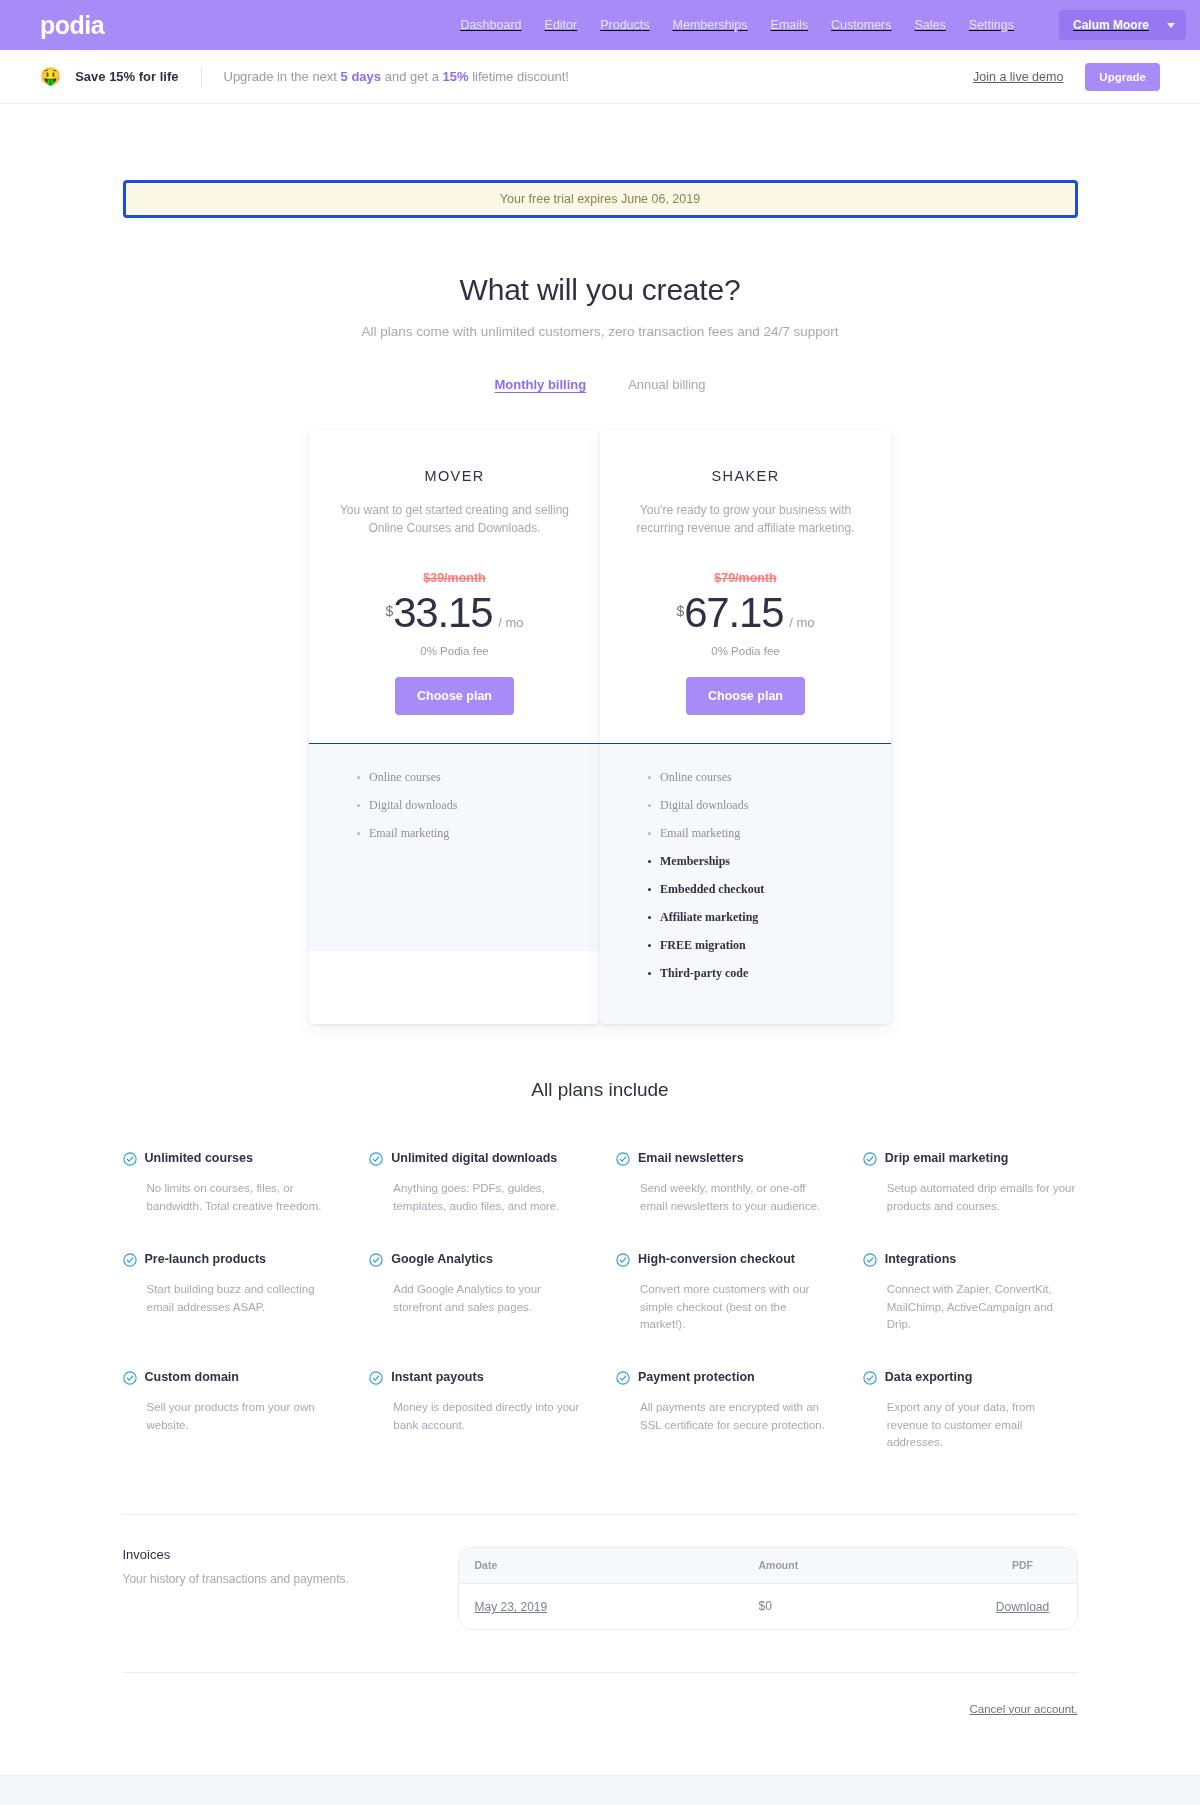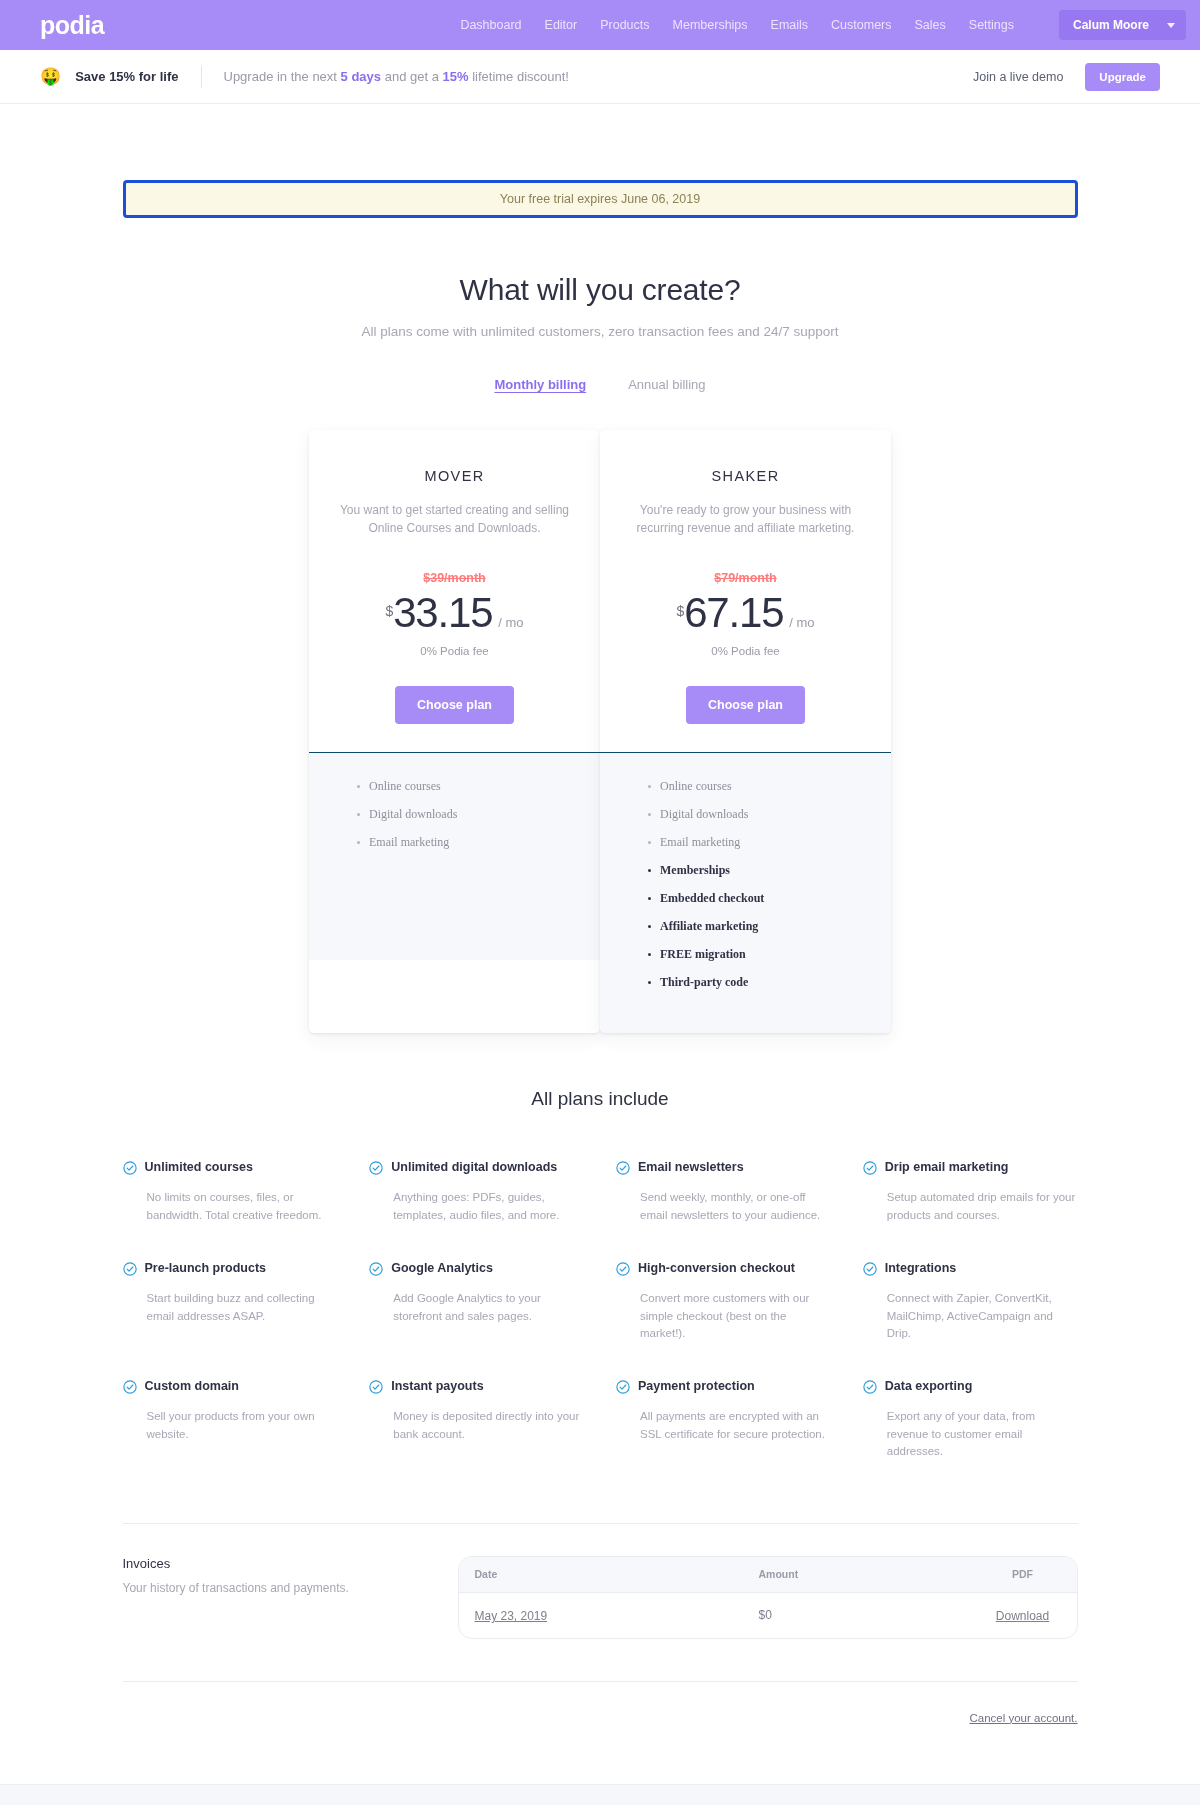--- a/index.html
+++ b/index.html
@@ -25,20 +25,21 @@
     font-weight: 700;
     color: #ffffff;
     letter-spacing: -0.5px;
     line-height: 1;
   }
   .nav-links {
     display: flex;
     align-items: center;
     gap: 23px;
     margin-left: auto;
+    text-decoration: underline;
   }
   .nav-link {
     color: #ece3ff;
     font-size: 12.5px;
     text-decoration: none;
     white-space: nowrap;
   }
   .account-btn {
     margin-left: 22px;
     background: #9878f0;
@@ -72,21 +73,21 @@
     padding: 0 40px;
   }
   .promo-emoji { font-size: 17px; line-height: 1; margin-right: 14px; }
   .promo-title { font-size: 13px; font-weight: 700; color: #2f3245; }
   .promo-sep { width: 1px; height: 22px; background: #e4e4ec; margin: 0 22px; }
   .promo-text { font-size: 13px; color: #9a9aa8; }
   .promo-text b { color: #8b6ef0; font-weight: 700; }
   .promo-right { margin-left: auto; display: flex; align-items: center; gap: 22px; }
   .demo-link {
     font-size: 12.5px; color: #5d6070;
-    cursor: pointer;
+    text-decoration: underline; cursor: pointer;
   }
   .upgrade-btn {
     background: #a78bf6; color: #fff;
     font-size: 11.5px; font-weight: 700;
     border: none; border-radius: 4px;
     padding: 8px 14px; cursor: pointer;
   }
 
   
   .page { width: 1200px; padding: 0 40px; }
@@ -157,21 +158,21 @@
   }
   .plan-price {
     margin-top: 6px;
     display: flex; align-items: baseline; justify-content: center;
   }
   .cur { font-size: 14px; color: #70727f; align-self: flex-start; margin-top: 12px; }
   .amount { font-size: 42px; color: #2f3245; letter-spacing: -1.2px; line-height: 1.05; }
   .per { font-size: 13px; color: #9a9ba6; margin-left: 6px; }
   .plan-fee { margin-top: 10px; font-size: 11.5px; color: #9a9ba6; }
   .choose-btn {
-    margin-top: 29px;
+    margin-top: 20px;
     background: #a78bf6; color: #ffffff;
     border: none; border-radius: 4px;
     font-size: 12.5px; font-weight: 700;
     padding: 12px 22px; cursor: pointer;
     font-family: inherit;
   }
   .plan-feats {
     background: #f7f8fb;
     border-top: 1px solid #0c4a6e;
     padding: 26px 26px 30px 48px;

